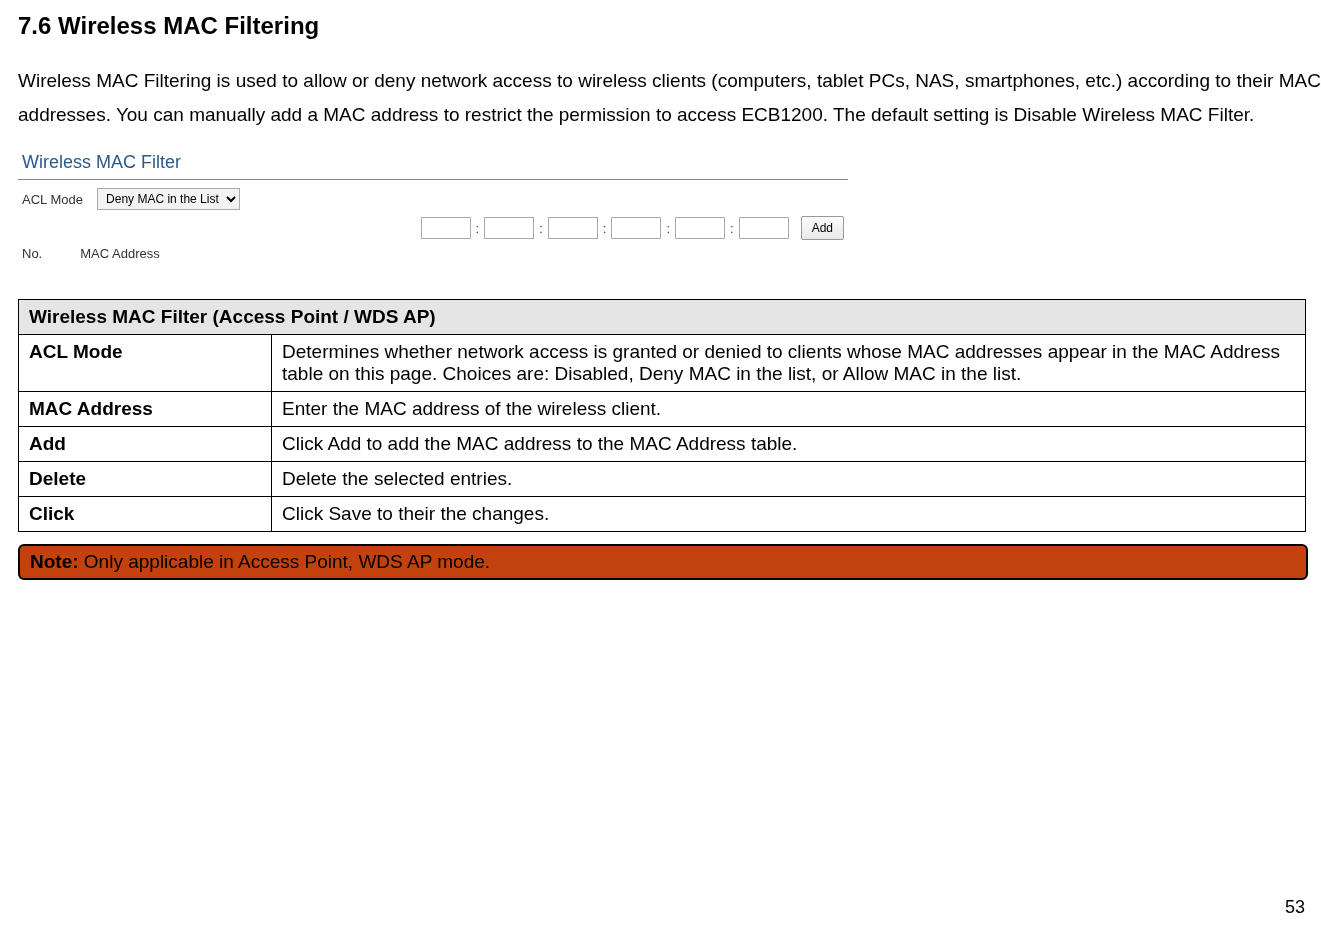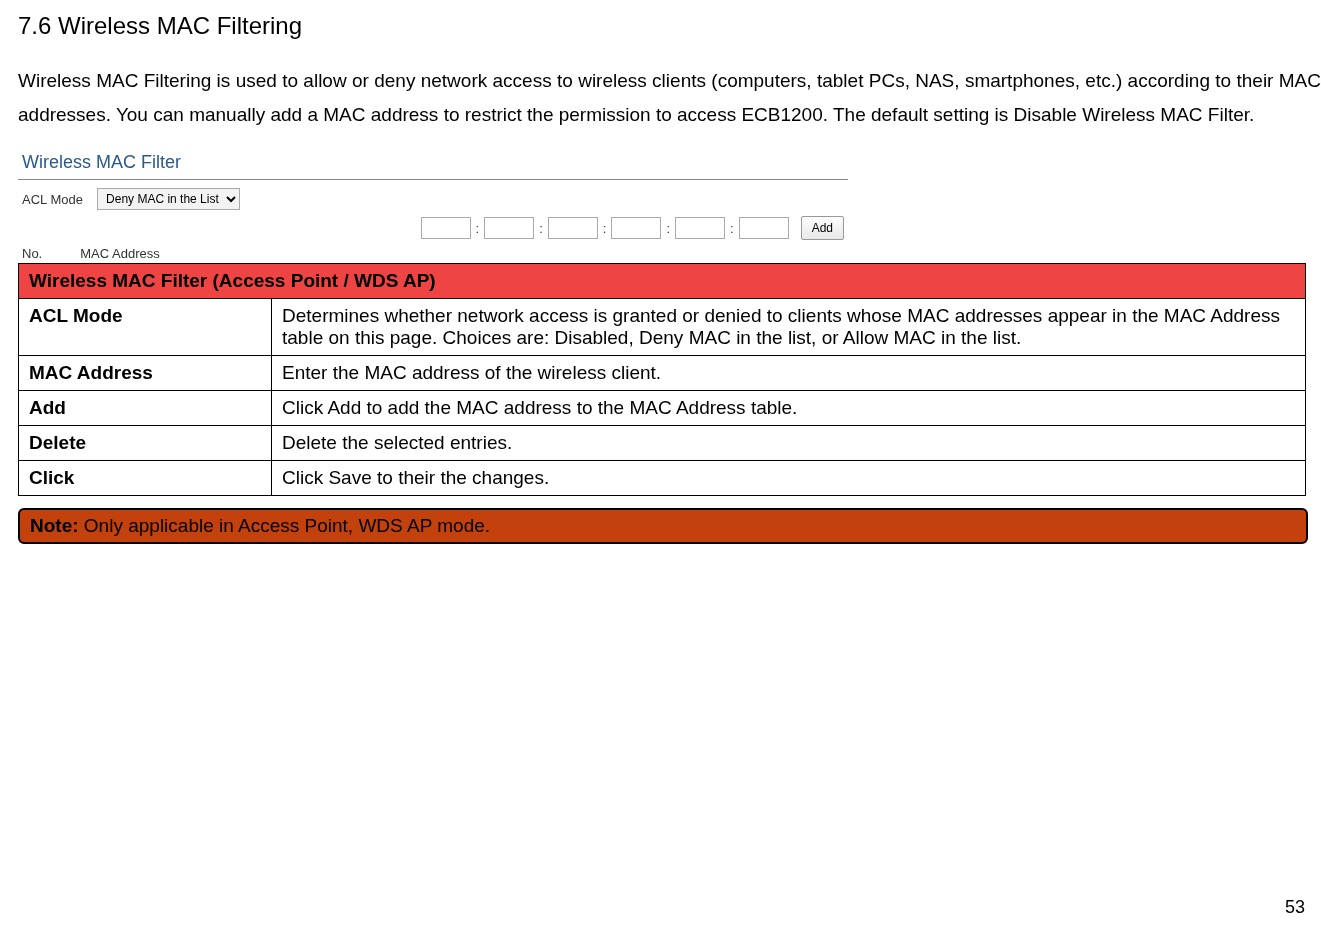--- a/index.html
+++ b/index.html
@@ -6,31 +6,32 @@
       font-family: "Segoe UI", Tahoma, sans-serif;
       margin: 0;
       padding: 12px 0 0 18px;
       color: #000;
       background: #fff;
       width: 1321px;
       box-sizing: border-box;
     }
     h2 {
       font-size: 24px;
-      font-weight: normal;
+      font-weight: bold;
       margin: 0 0 24px 0;
     }
     .intro {
       font-size: 19px;
       line-height: 1.8;
       text-align: justify;
       margin: 0 0 14px 0;
     }
     .screenshot {
       border: none;
+      margin-bottom: 36px;
       width: 830px;
     }
     .screenshot-title {
       font-family: Arial, sans-serif;
       font-size: 18px;
       color: #2a5a8a;
       padding: 6px 4px 4px 4px;
     }
     .screenshot hr {
       border: none;
@@ -91,21 +92,21 @@
       color: #333;
       padding: 4px 4px 2px 4px;
       gap: 38px;
     }
     table.param {
       border-collapse: collapse;
       width: 1288px;
       font-size: 19px;
     }
     table.param th {
-      background: #ef4444;
+      background: #e5e5e5;
       font-weight: bold;
       text-align: left;
       padding: 6px 10px;
       border: 1.5px solid #000;
     }
     table.param td {
       border: 1.5px solid #000;
       padding: 6px 10px;
       vertical-align: top;
       background: #fff;

